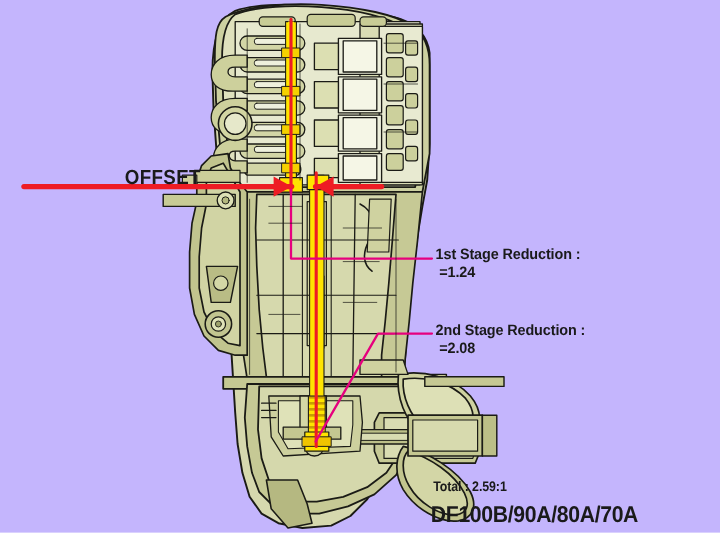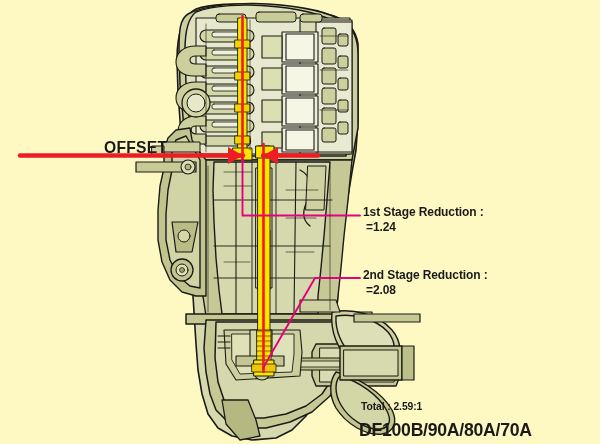--- a/index.html
+++ b/index.html
@@ -10,21 +10,21 @@
   body {
     width: 600px; height: 444px;
     position: relative;
     overflow: hidden;
     font-family: "Liberation Sans", sans-serif;
   }
   #stage {
     position: absolute;
     left: 0; top: 0;
     width: 600px; height: 444px;
-    background: #fef9c3;
+    background: #c4b5fd;
   }
   #engine-svg {
     position: absolute;
     left: 0; top: 0;
     width: 600px; height: 444px;
   }
   .label-text {
     position: absolute;
     font-family: "Liberation Sans", sans-serif;
     font-weight: bold;

